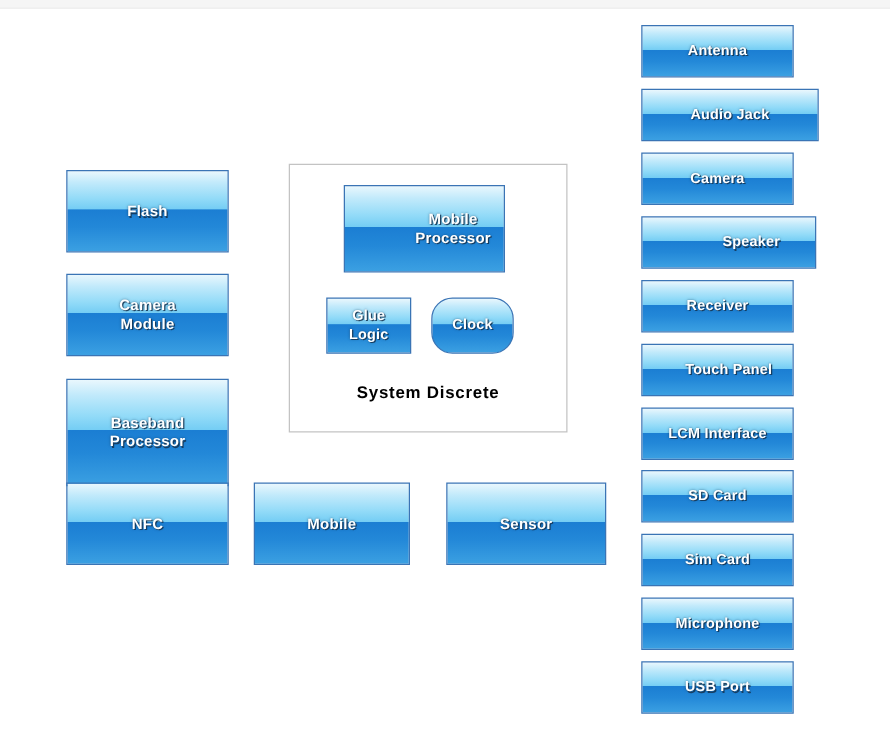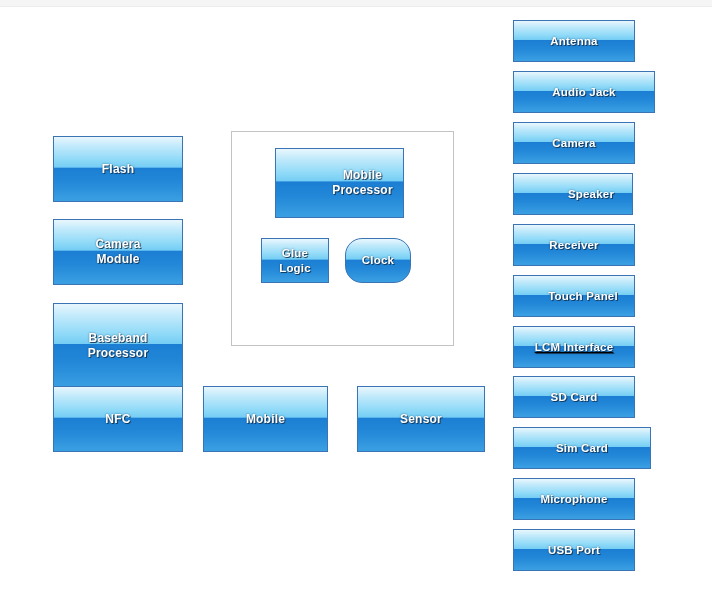--- a/index.html
+++ b/index.html
@@ -88,20 +88,21 @@
         <span class="lbl">Camera
 Module</span>
       </div>
       <div class="block" style="left: 53px; top: 303px; width: 130px; height: 86px;">
         <span class="lbl">Baseband
 Processor</span>
       </div>
     </div>
 
   <div id="system-discrete-container" style="left: 231px; top: 131px; width: 223px; height: 215px;"></div>
+  <div id="system-discrete-label" style="left: 231px; top: 306px; width: 223px;">System Discrete</div>
   <div id="sd-blocks">
       <div class="block" style="left: 275px; top: 148px; width: 129px; height: 70px; padding-left: 46px;">
         <span class="lbl">Mobile Processor</span>
       </div>
       <div class="block small" style="left: 261px; top: 238px; width: 68px; height: 45px;">
         <span class="lbl">Glue
 Logic</span>
       </div>
       <div class="block small" style="left: 345px; top: 238px; width: 66px; height: 45px; border-radius: 17px;">
         <span class="lbl">Clock</span>
@@ -123,36 +124,36 @@
   <div id="right-column">
       <div class="block small" style="left: 513px; top: 20px; width: 122px; height: 42px;">
         <span class="lbl">Antenna</span>
       </div>
       <div class="block small" style="left: 513px; top: 71px; width: 142px; height: 42px;">
         <span class="lbl">Audio Jack</span>
       </div>
       <div class="block small" style="left: 513px; top: 122px; width: 122px; height: 42px;">
         <span class="lbl">Camera</span>
       </div>
-      <div class="block small" style="left: 513px; top: 173px; width: 120px; height: 42px; padding-left: 36px;">
+      <div class="block small" style="left: 513px; top: 173px; width: 140px; height: 42px; padding-left: 36px;">
         <span class="lbl">Speaker</span>
       </div>
       <div class="block small" style="left: 513px; top: 224px; width: 122px; height: 42px;">
         <span class="lbl">Receiver</span>
       </div>
       <div class="block small" style="left: 513px; top: 275px; width: 122px; height: 42px; padding-left: 18px;">
         <span class="lbl">Touch Panel</span>
       </div>
-      <div class="block small" style="left: 513px; top: 326px; width: 122px; height: 42px; text-decoration: underline;">
+      <div class="block small" style="left: 513px; top: 326px; width: 122px; height: 42px;">
         <span class="lbl">LCM Interface</span>
       </div>
       <div class="block small" style="left: 513px; top: 376px; width: 122px; height: 42px;">
         <span class="lbl">SD Card</span>
       </div>
-      <div class="block small" style="left: 513px; top: 427px; width: 138px; height: 42px;">
+      <div class="block small" style="left: 513px; top: 427px; width: 122px; height: 42px;">
         <span class="lbl">Sim Card</span>
       </div>
       <div class="block small" style="left: 513px; top: 478px; width: 122px; height: 42px;">
         <span class="lbl">Microphone</span>
       </div>
       <div class="block small" style="left: 513px; top: 529px; width: 122px; height: 42px;">
         <span class="lbl">USB Port</span>
       </div>
     </div>
 

